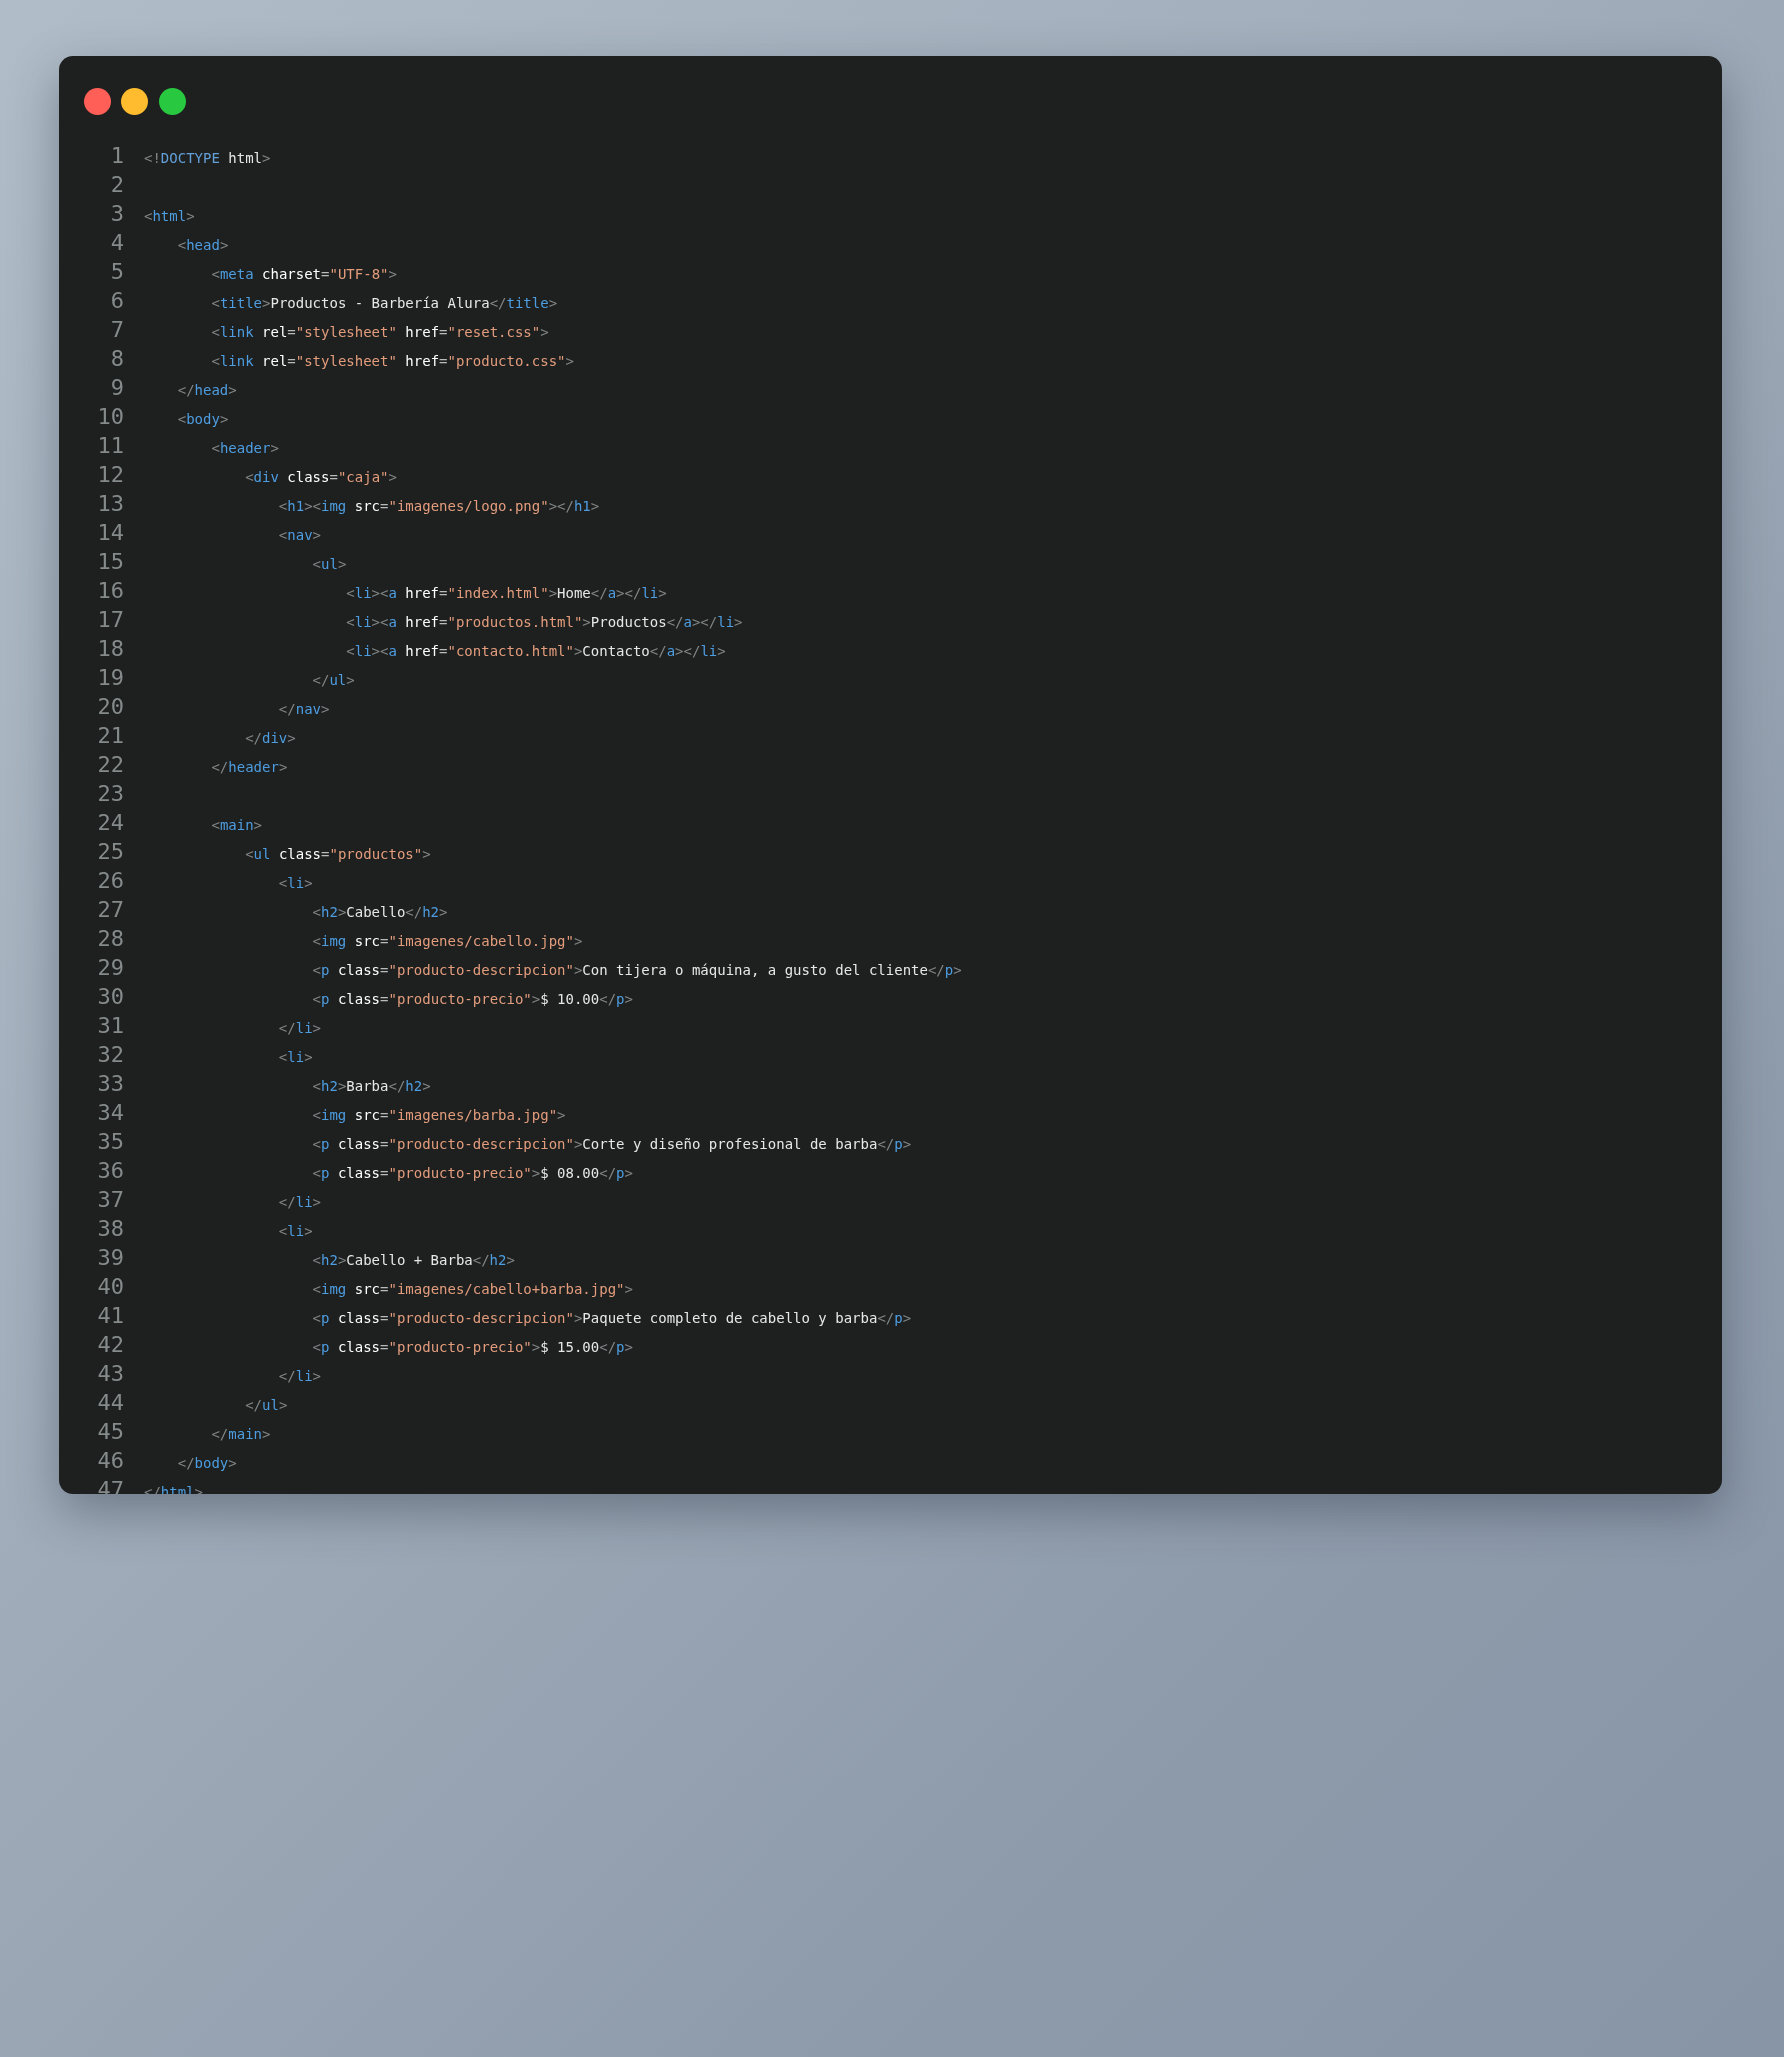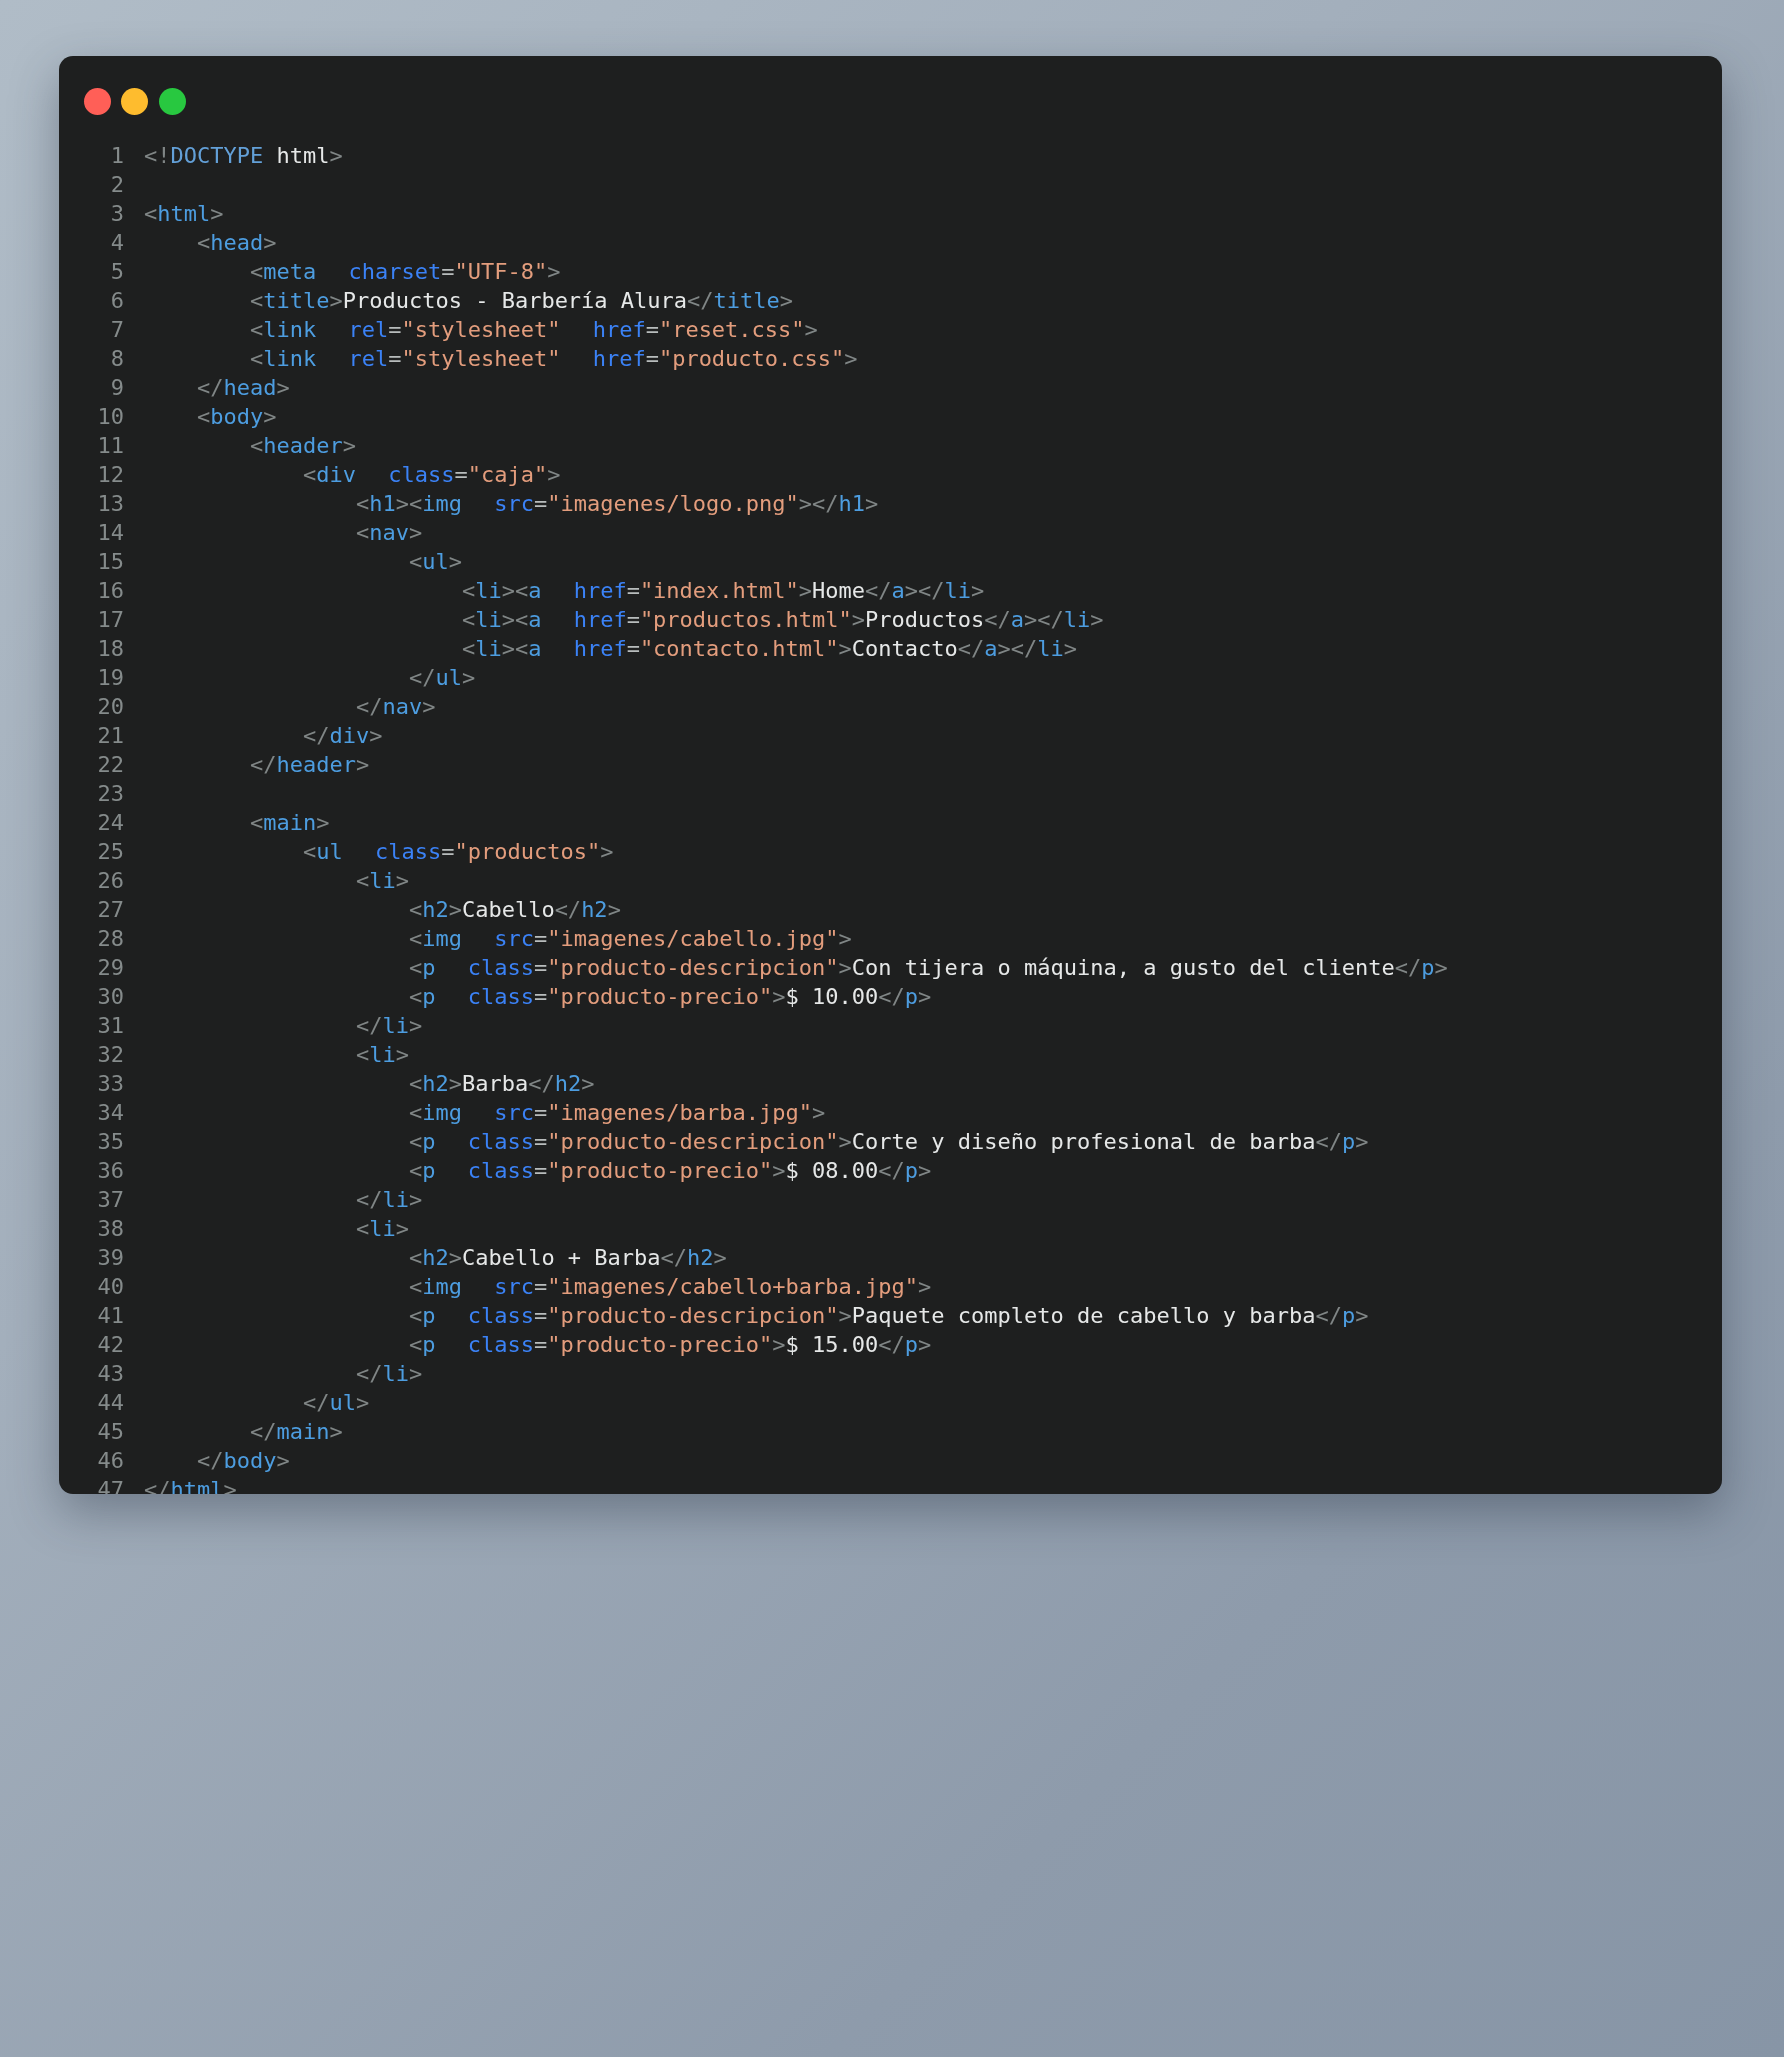--- a/index.html
+++ b/index.html
@@ -59,28 +59,28 @@
     min-width: 85px;
     text-align: right;
     color: #858b8b;
     padding-right: 20px;
     box-sizing: border-box;
     font-size: 22px;
     user-select: none;
   }
   .src {
     color: #d6d9d9;
-    font-size: 22px;
+    font-size: 14px;
   }
 
   
   .b  { color: #808686; }   
   .t  { color: #4d9de0; }   
   .dt { color: #63a0d8; }   
-  .a  { color: #3b82f6; margin-left: 19px; }   
+  .a  { color: #ffffff; }   
   .v  { color: #e39d7d; }   
   .eq { color: #b8bcbc; }   
   .x  { color: #e6e8e8; }   
 </style>
 </head>
 <body>
 
 <div id="window">
   <div id="titlebar">
     <span class="dot red"></span>

